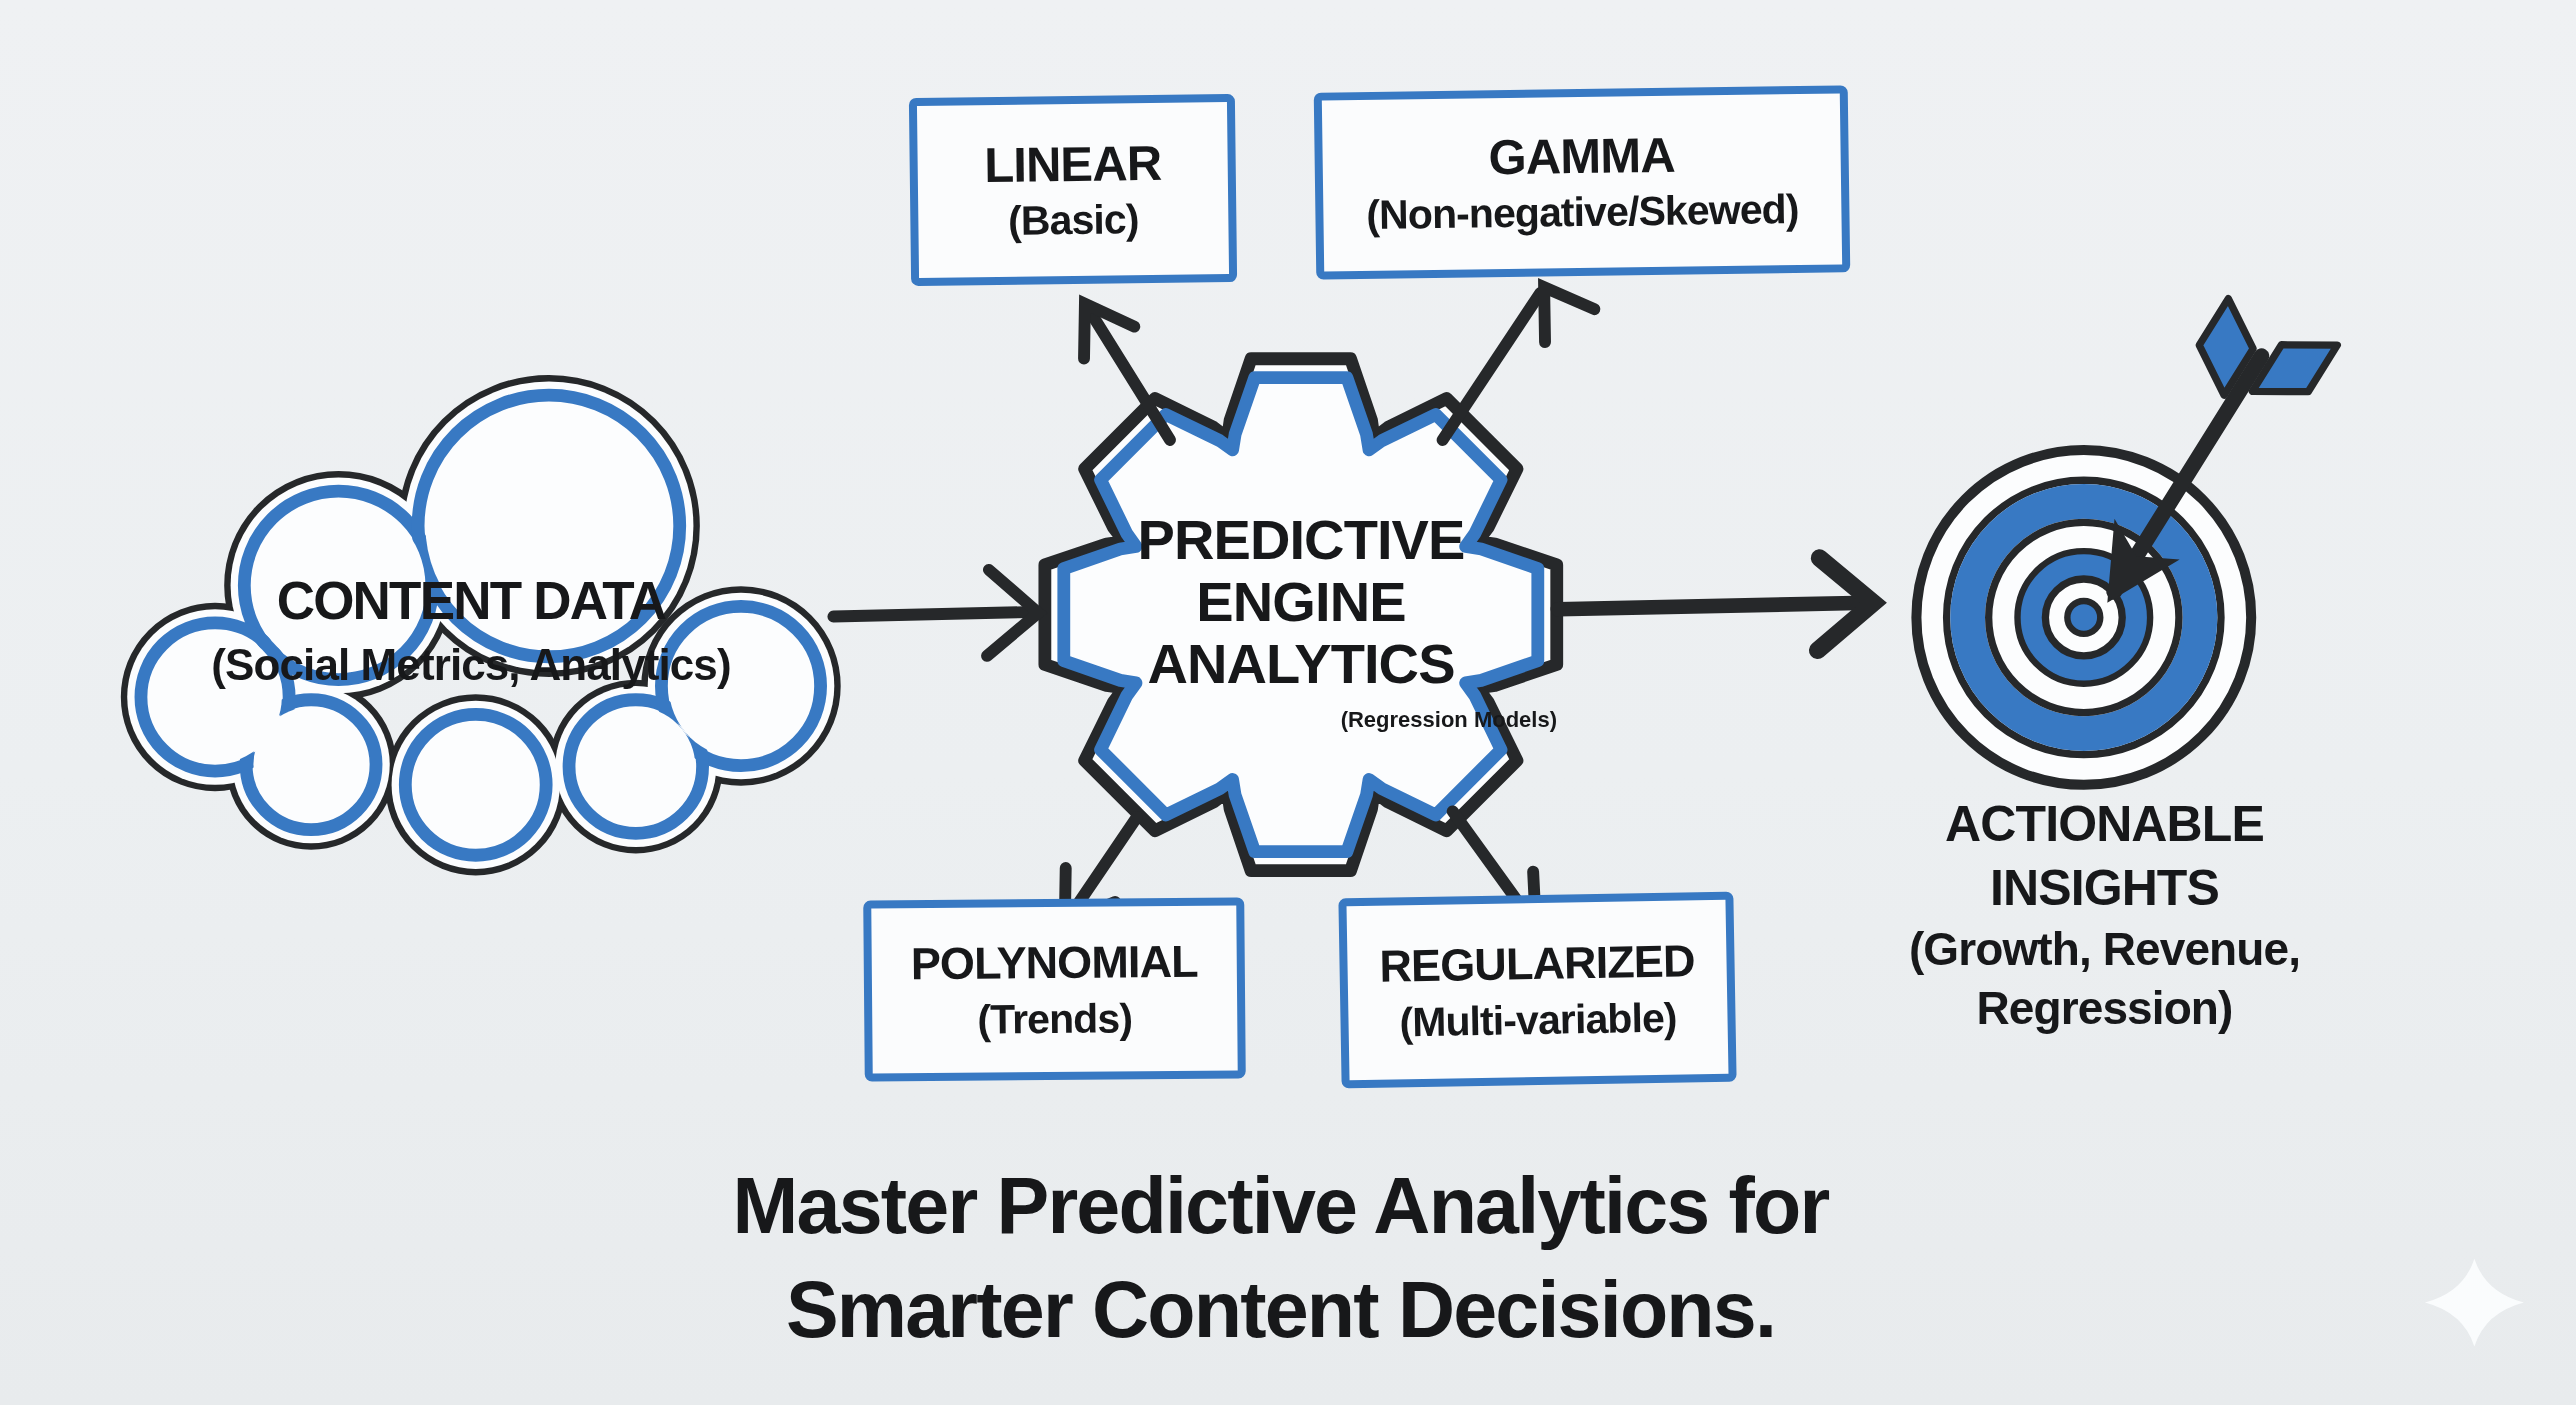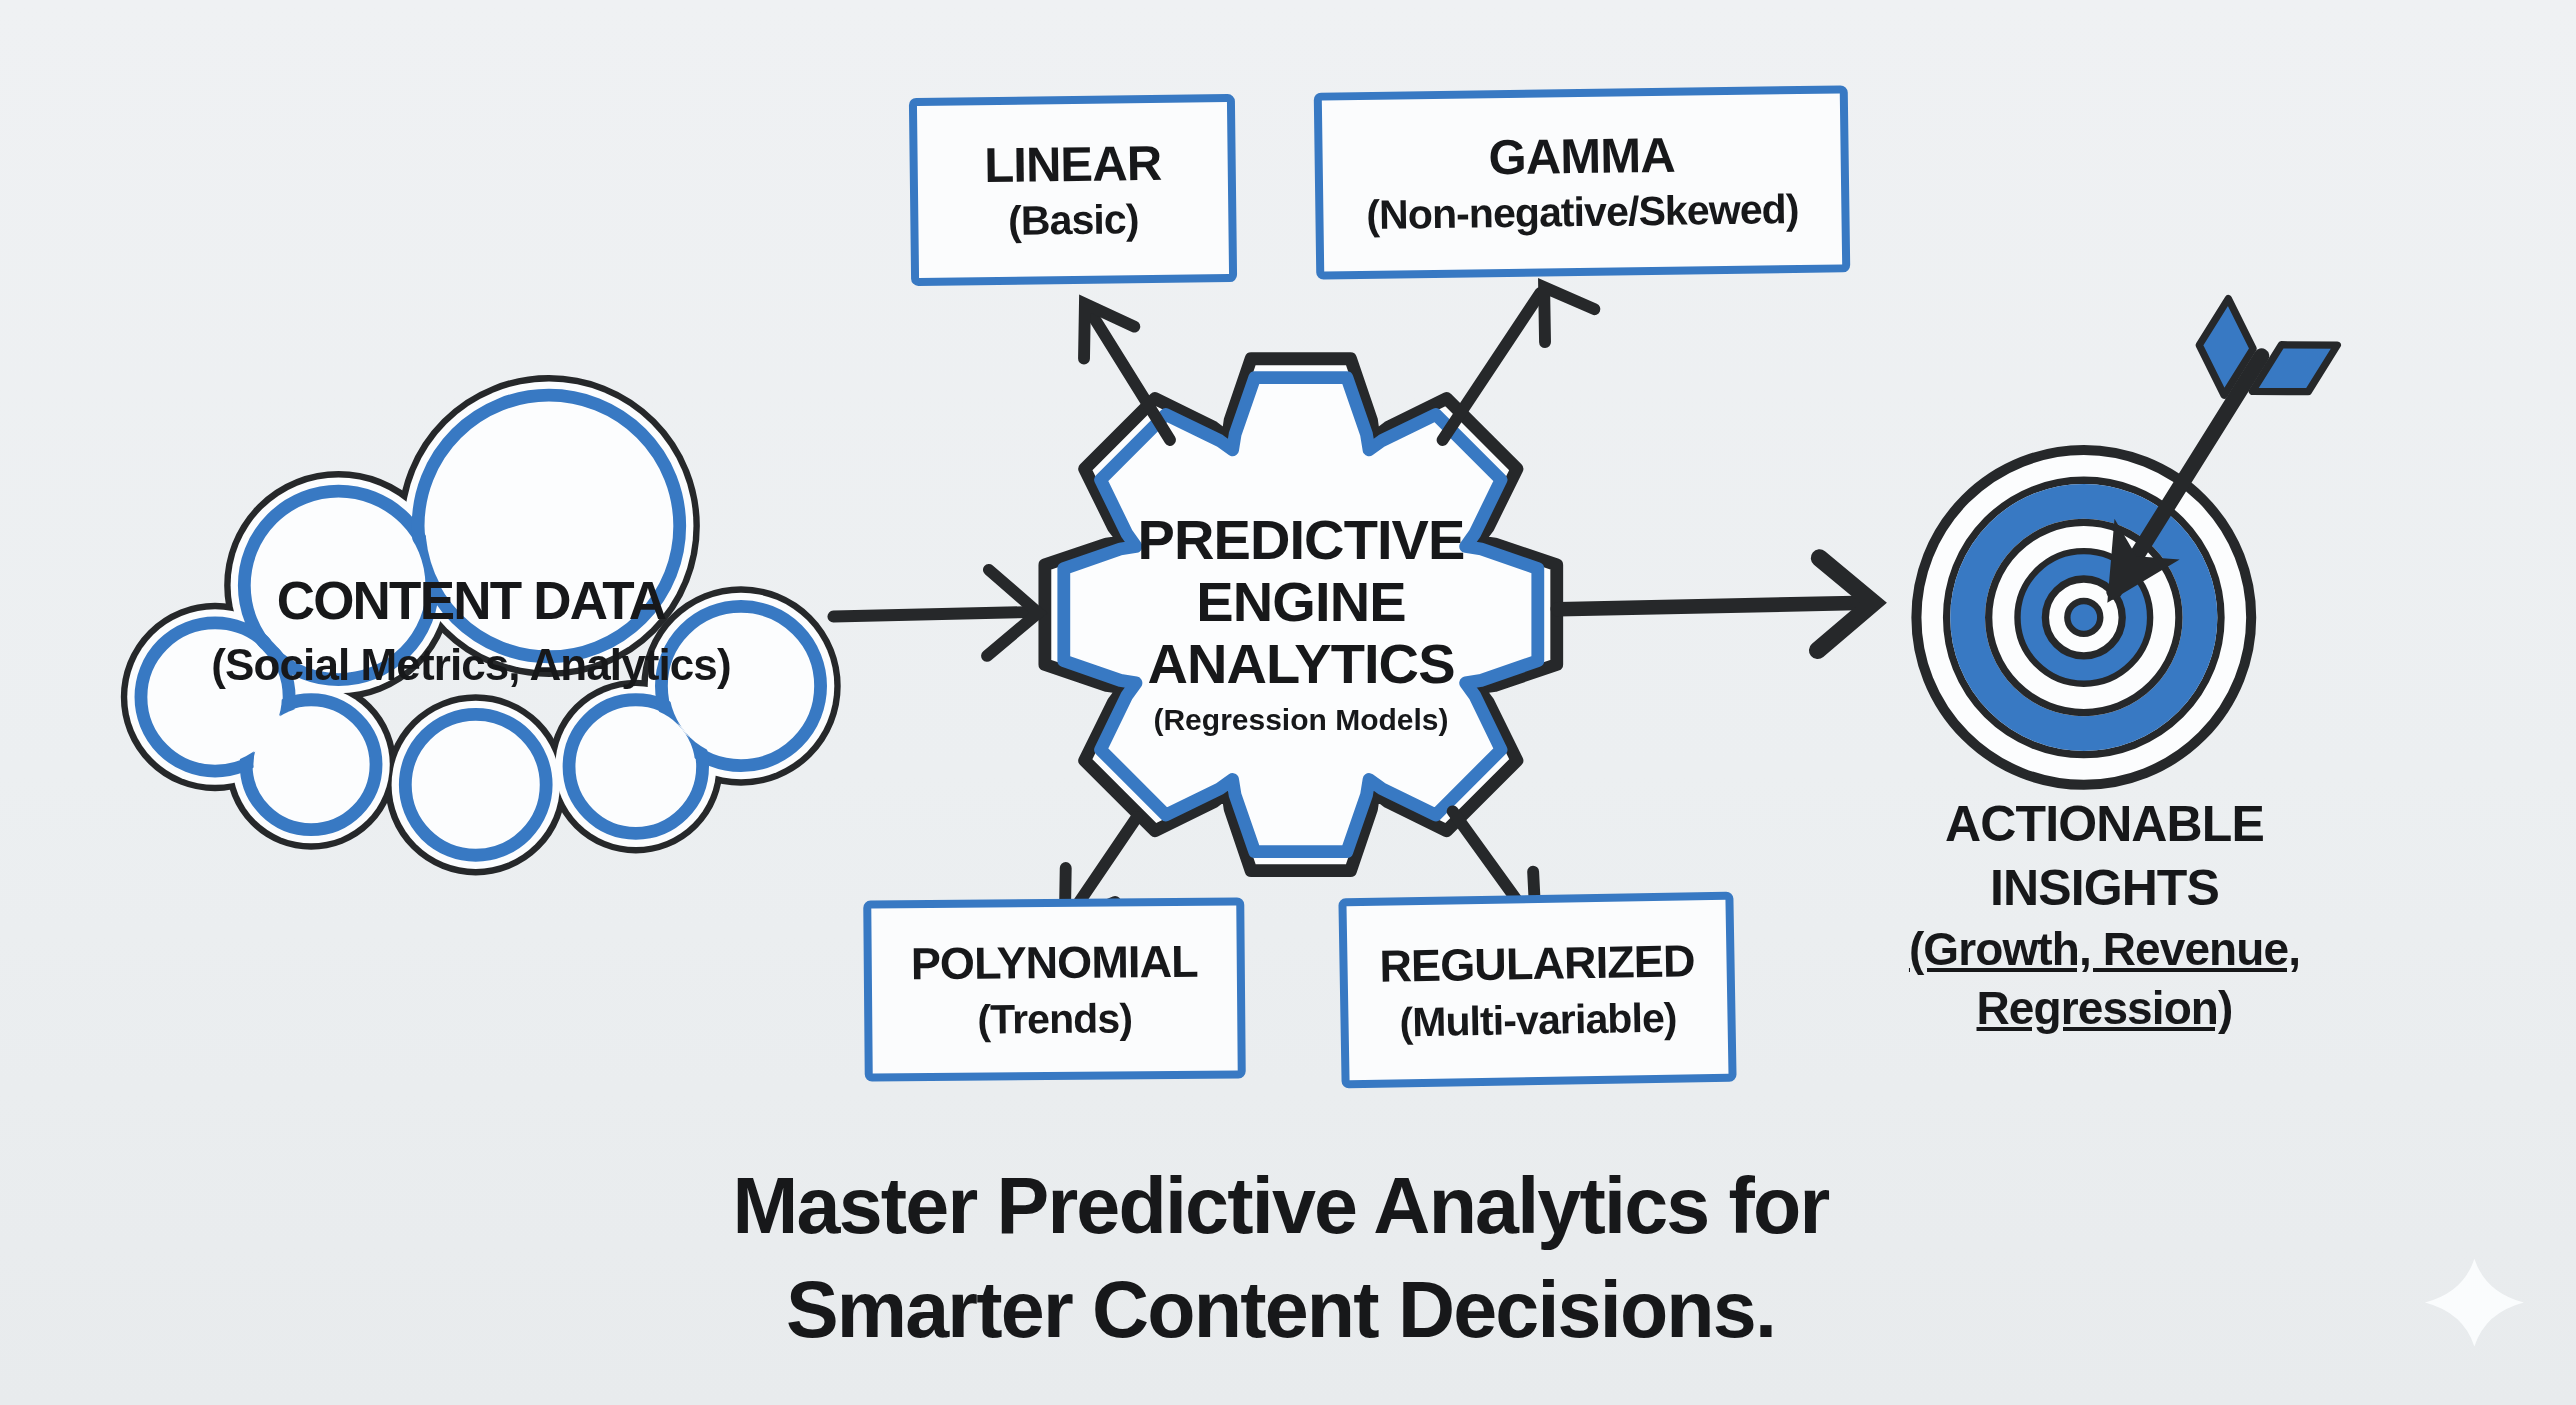--- a/index.html
+++ b/index.html
@@ -20,25 +20,25 @@
   .box-linear{left:910px;top:96px;width:326px;height:188px;transform:rotate(-0.7deg);}
   .box-gamma{left:1315px;top:89px;width:534px;height:187px;transform:rotate(-0.8deg);}
   .box-poly{left:864px;top:899px;width:381px;height:181px;transform:rotate(-0.5deg);}
   .box-reg{left:1340px;top:895px;width:395px;height:190px;transform:rotate(-1deg);}
   .box-title{font-weight:bold;font-size:49px;line-height:60px;letter-spacing:-0.9px;}
   .box-title.small{font-size:45px;}
   .box-sub{font-weight:bold;font-size:41px;line-height:53px;letter-spacing:-0.9px;}
   
   .engine-label{left:1045px;top:509px;width:512px;}
   .engine-line{font-size:56px;line-height:62px;letter-spacing:-0.9px;}
-  .engine-sub{font-size:30px;line-height:49px;}
+  .engine-sub{font-size:22px;line-height:49px;text-align:right;}
   
   .insights-label{left:1830px;top:792px;width:549px;}
   .insights-line{font-size:50px;line-height:64px;letter-spacing:-0.9px;}
-  .insights-sub{font-size:46px;line-height:59px;letter-spacing:-0.9px;text-decoration:underline;}
+  .insights-sub{font-size:46px;line-height:59px;letter-spacing:-0.9px;}
   
   .caption{left:457px;top:1154px;width:1647px;}
   .caption-line{font-size:79px;line-height:104px;letter-spacing:-1.8px;}
 </style>
 </head>
 <body>
 
 <div class="stage">
 
   <svg class="art" viewBox="0 0 2816 1536">

